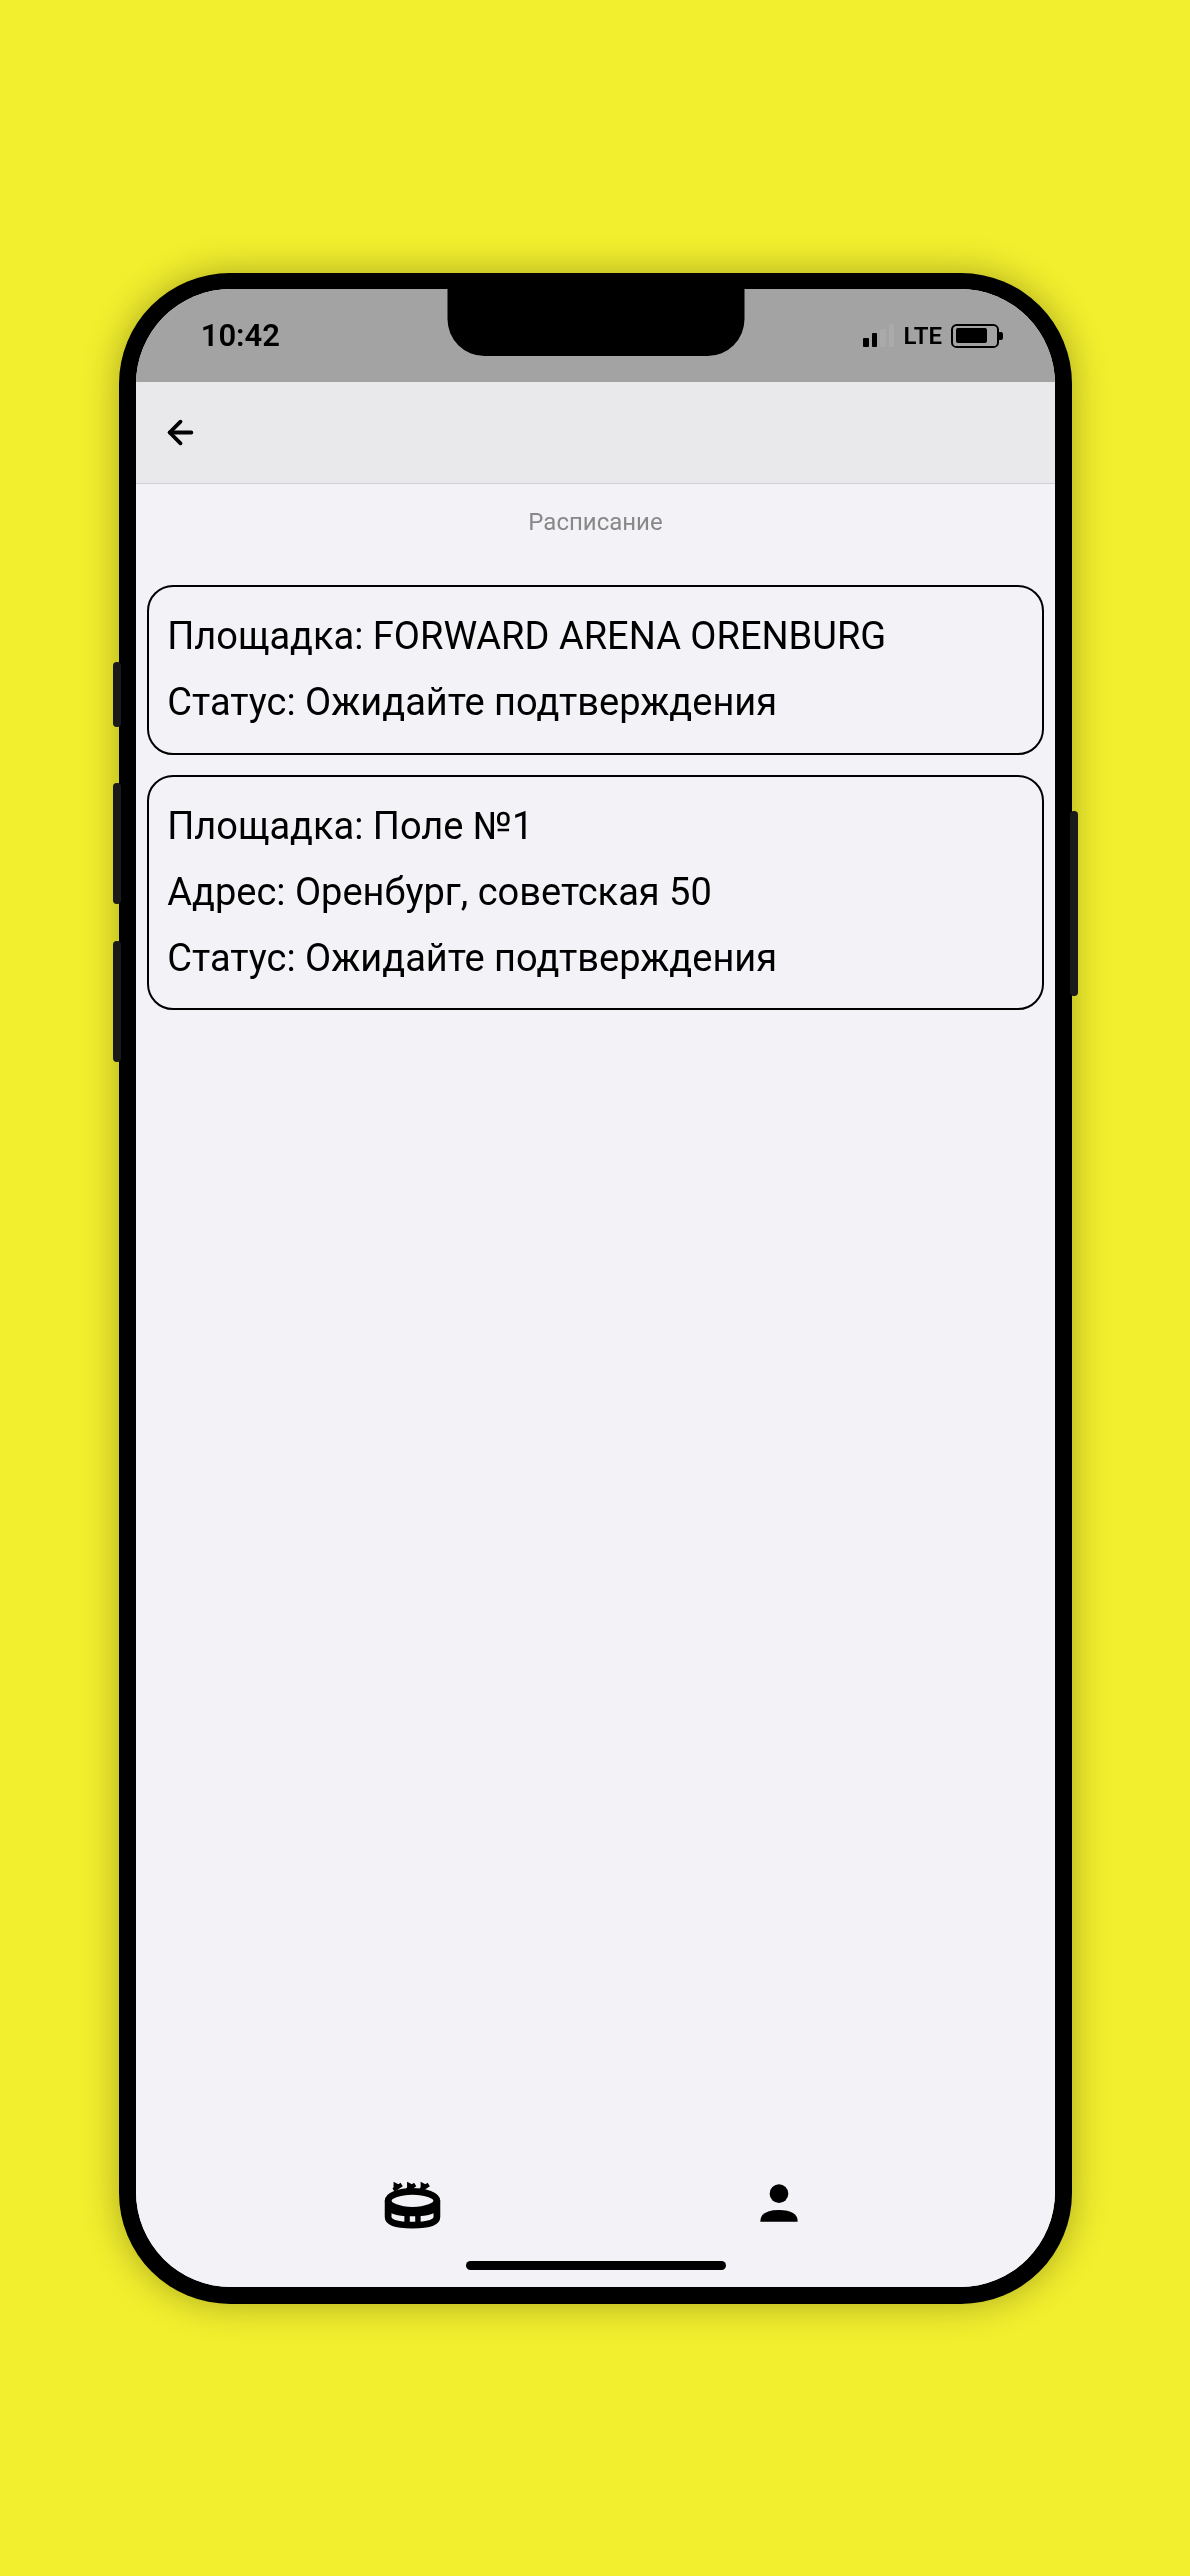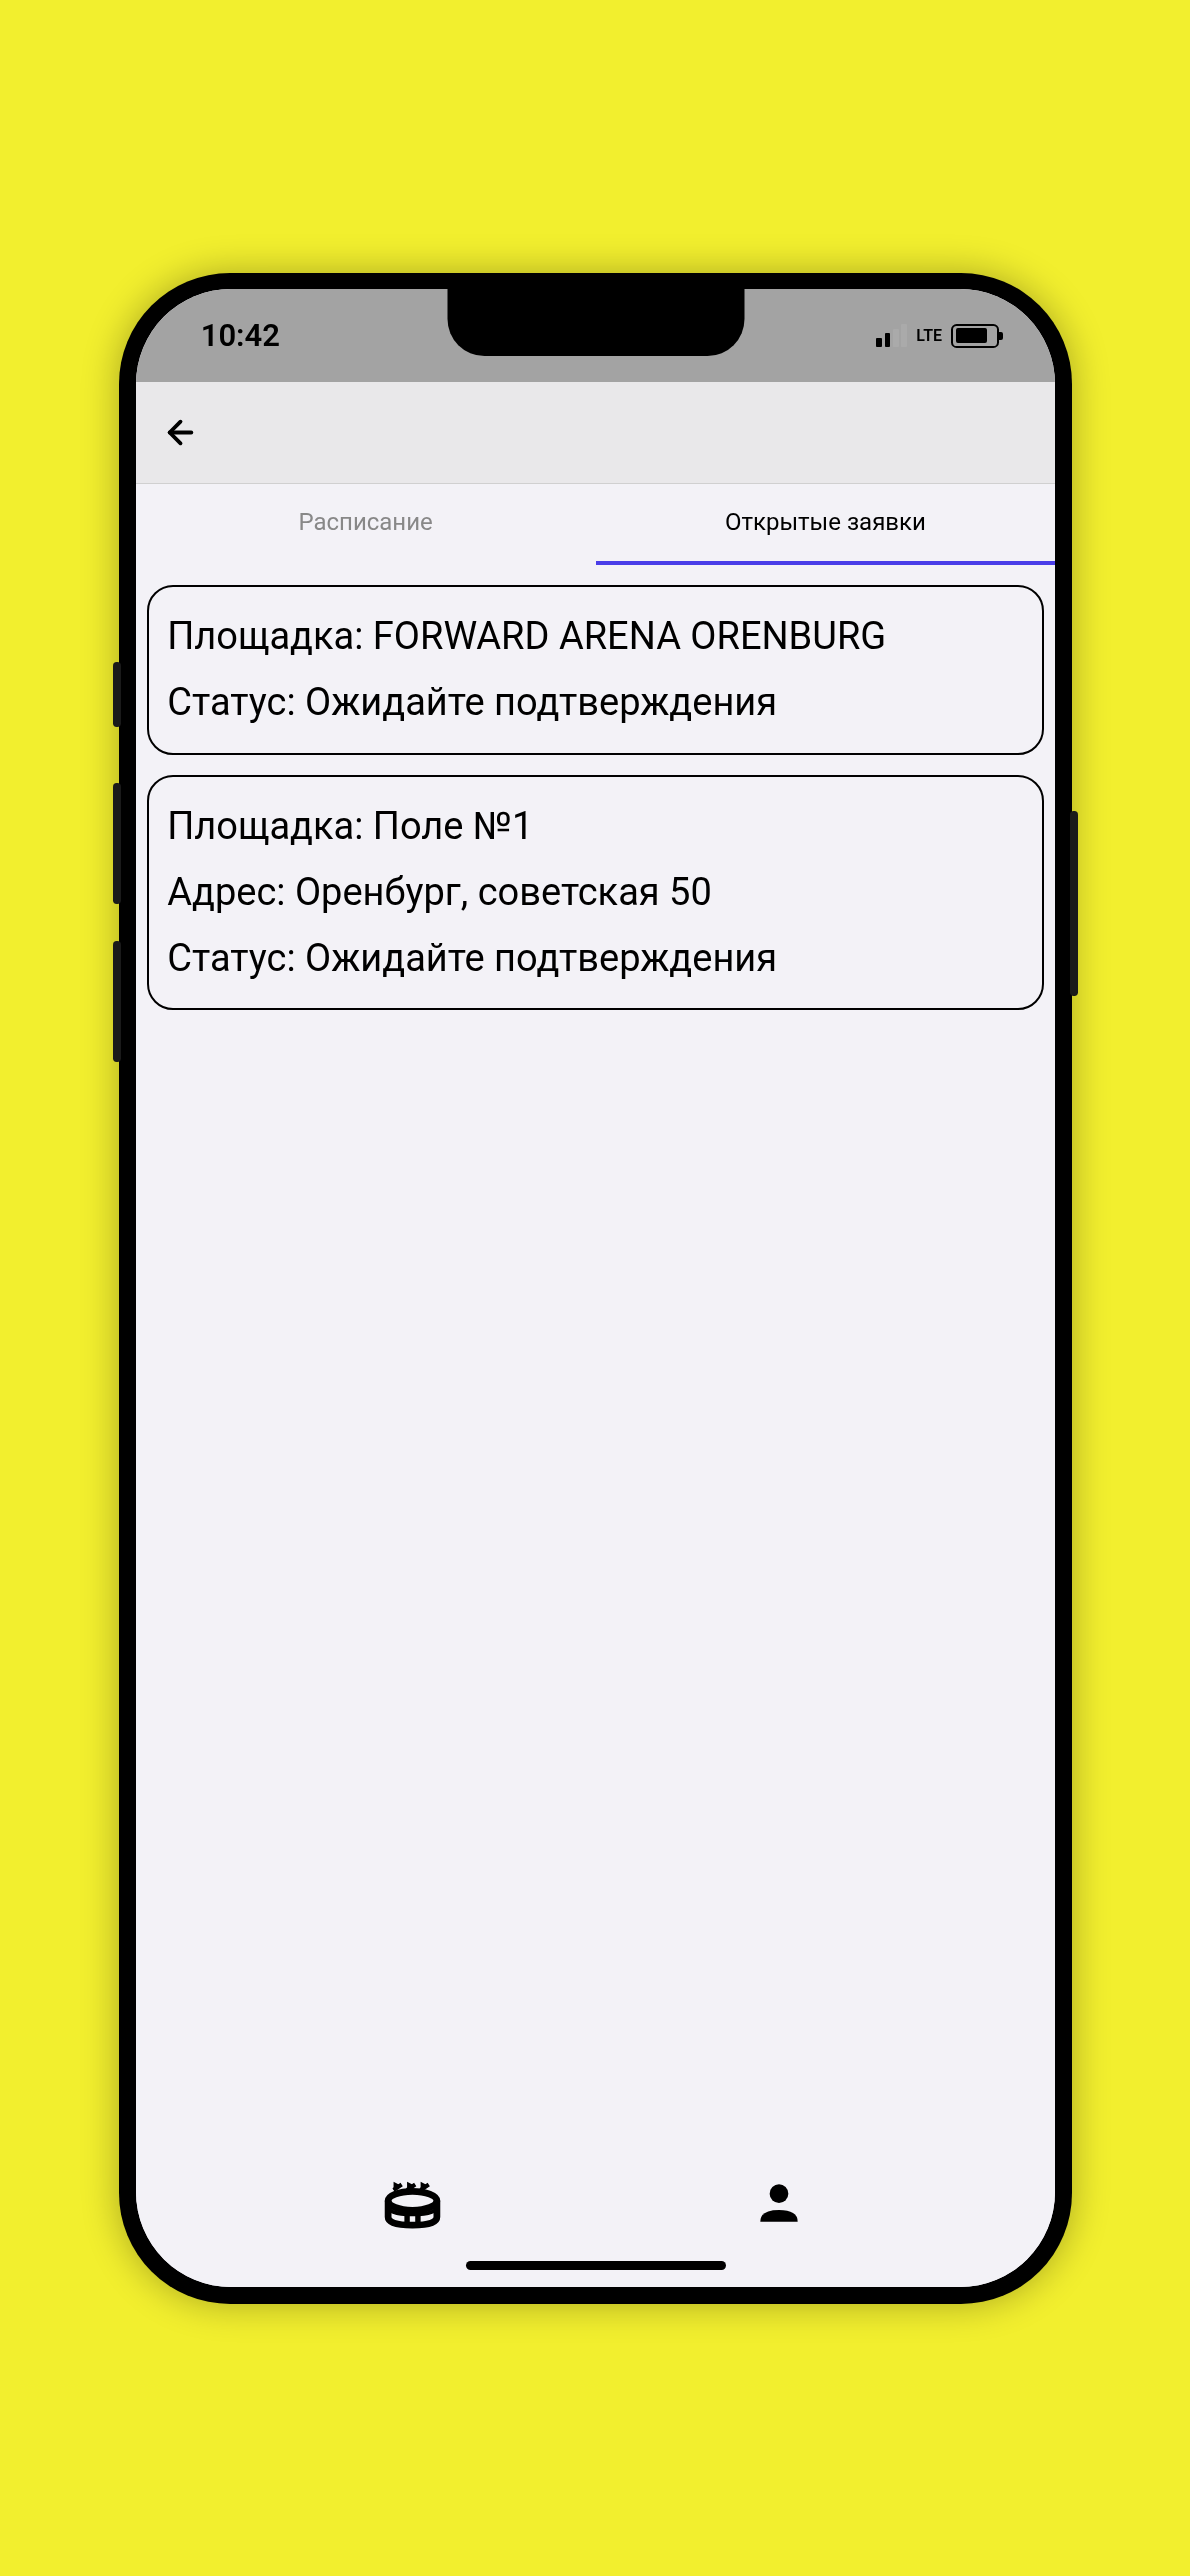--- a/index.html
+++ b/index.html
@@ -70,21 +70,21 @@
     .signal-bar {
       width: 5.6px;
       background: #000;
       border-radius: 0.9px;
     }
     .signal-bar:nth-child(1) { height: 9.3px; }
     .signal-bar:nth-child(2) { height: 14px; }
     .signal-bar:nth-child(3) { height: 18.5px; background: #aaa; }
     .signal-bar:nth-child(4) { height: 23px; background: #aaa; }
     .lte-text {
-      font-size: 16px;
+      font-size: 24px;
       font-weight: 600;
     }
     .battery-icon {
       width: 48px;
       height: 24px;
       border: 2.3px solid #000;
       border-radius: 5.6px;
       position: relative;
     }
     .battery-icon::after {
@@ -232,21 +232,20 @@
       <div class="back-button">
         <svg width="37" height="37" viewBox="0 0 24 24" fill="none" stroke="#000" stroke-width="2.5" stroke-linecap="round" stroke-linejoin="round">
           <line x1="19" y1="12" x2="5" y2="12"></line>
           <polyline points="12 19 5 12 12 5"></polyline>
         </svg>
       </div>
     </div>
 
     <div class="tabs">
       <div class="tab">Расписание</div>
-      <div class="tab active">Открытые заявки</div>
     </div>
 
     <div class="content">
       <div class="card">
         <div class="card-row">
           <span class="card-label">Площадка:</span>
           <span> </span>
           <span class="card-value">FORWARD ARENA ORENBURG</span>
         </div>
         <div class="card-row">

